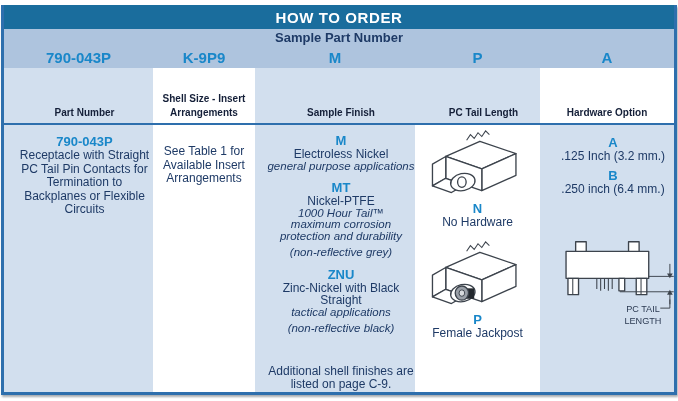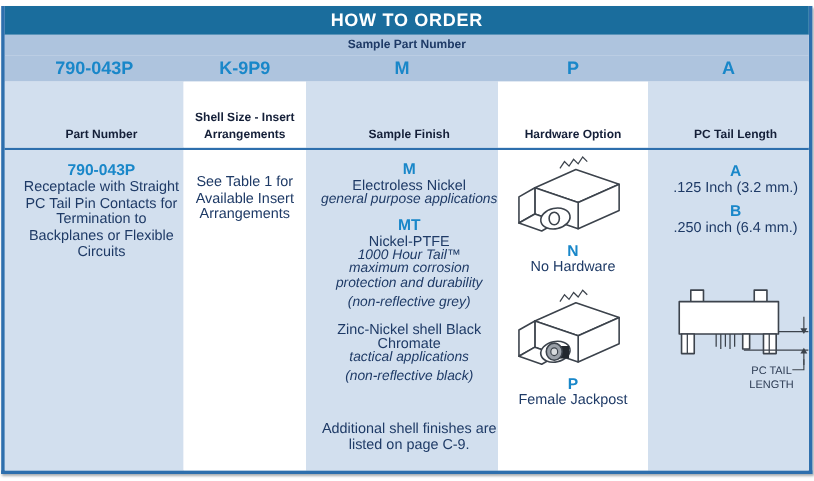--- a/index.html
+++ b/index.html
@@ -20,21 +20,21 @@
     box-shadow:1px 2px 2px rgba(60,70,80,.45);
     display:flex;flex-direction:column;background:#fff;
   }
   .titlebar{
     height:24px;background:var(--header_bar);color:#fff;
     font-weight:bold;font-size:15px;letter-spacing:.6px;
     display:flex;align-items:center;justify-content:center;
   }
   .samplelabel{
     height:17px;background:var(--sample_bg);color:var(--navy);
-    font-weight:bold;font-size:10px;
+    font-weight:bold;font-size:13px;
     display:flex;align-items:center;justify-content:center;
   }
   .cols{display:grid;grid-template-columns:149px 102px 160px 125px 134px;}
   .codes{height:22px;background:var(--sample_bg);}
   .codes .code{
     color:var(--accent);font-weight:bold;font-size:15px;
     display:flex;align-items:center;justify-content:center;
   }
   .headrow{height:55px;border-bottom:2px solid var(--border);}
   .headrow .hcell{
@@ -87,25 +87,25 @@
   <div class="cols headrow">
     <div class="hcell c-blue">
         <div class="hlabel">Part Number</div>
       </div>
     <div class="hcell c-white">
         <div class="hlabel">Shell Size - Insert Arrangements</div>
       </div>
     <div class="hcell c-blue">
         <div class="hlabel">Sample Finish</div>
       </div>
+    <div class="hcell c-blue">
+        <div class="hlabel">PC Tail Length</div>
+      </div>
     <div class="hcell c-white">
         <div class="hlabel">Hardware Option</div>
-      </div>
-    <div class="hcell c-blue">
-        <div class="hlabel">PC Tail Length</div>
       </div>
   </div>
 
   <div class="cols body">
 
     <div class="cell c-blue">
       <div class="acc pn-code">790-043P</div>
       <div class="pn-desc">Receptacle with Straight PC Tail Pin Contacts for Termination to Backplanes or Flexible Circuits</div>
     </div>
 
@@ -120,21 +120,22 @@
         <div class="itl">general purpose applications</div>
       </div>
       <div class="opt">
         <div class="acc">MT</div>
         <div class="opt-name">Nickel-PTFE</div>
         <div class="itl">1000 Hour Tail™</div>
         <div class="itl">maximum corrosion protection and durability</div>
         <div class="itl-note">(non-reflective grey)</div>
       </div>
       <div class="opt">
-        <div class="opt-name">Zinc-Nickel shell Black Chromate</div>
+        <div class="acc">ZNU</div>
+        <div class="opt-name">Zinc-Nickel with Black Straight</div>
         <div class="itl">tactical applications</div>
         <div class="itl-note">(non-reflective black)</div>
       </div>
       <div class="footnote">Additional shell finishes are listed on page C-9.</div>
     </div>
 
     <div class="cell c-white">
       <svg class="hw-img" width="108" height="74" viewBox="0 0 112 78">
         <defs>
           <pattern id="dotsA" width="7" height="6" patternUnits="userSpaceOnUse" patternTransform="rotate(-16)">

